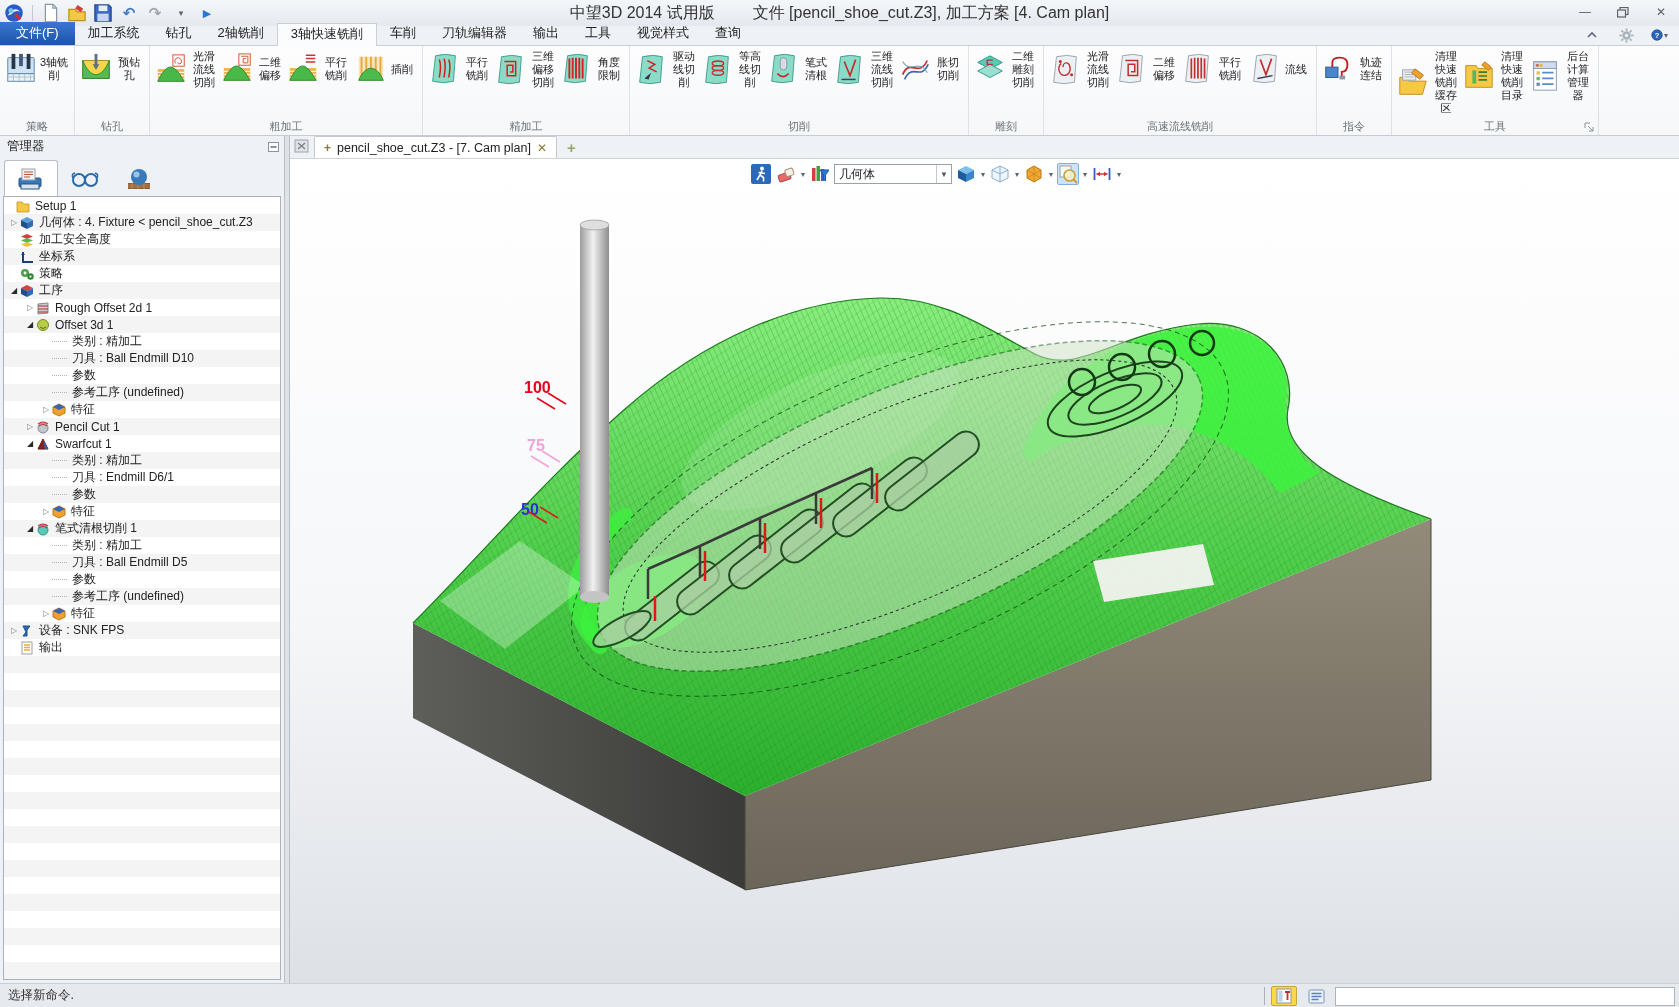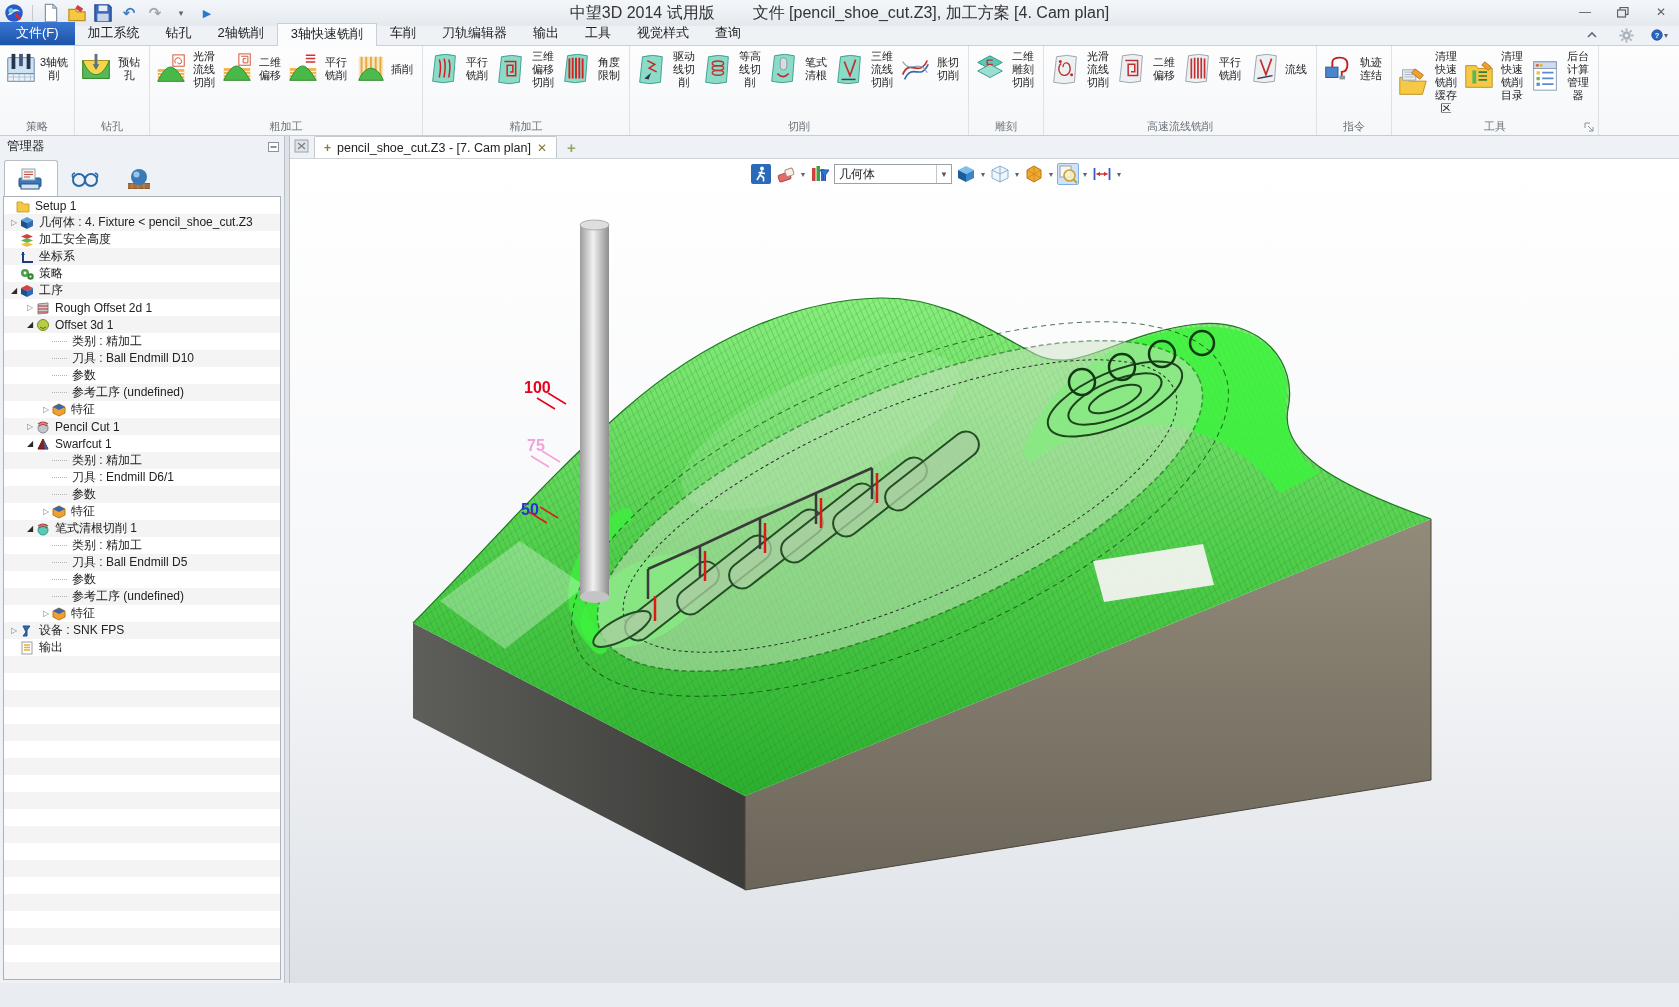--- a/index.html
+++ b/index.html
@@ -960,13 +960,33 @@
             <g>
               <text x="521" y="514" fill="#2a32d2">50</text>
               <path d="M540,506 L558,517 M529,511 L547,522" stroke="#e01818" stroke-width="1.5"></path>
             </g>
           </g>
         </svg>
       </div>
     </div>
   </div>
 
+  <div class="statusbar">
+    <span class="status-msg">选择新命令.</span>
+    <div class="sb-right">
+      <div class="sb-sep"></div>
+      <div class="sb-btn active">
+        <svg width="16" height="16" viewBox="0 0 16 16">
+            <rect x="1" y="1" width="14" height="14" fill="#fff" stroke="#8a94a0"></rect>
+            <rect x="2.5" y="2.5" width="4" height="11" fill="#bcd2ec"></rect>
+            <path d="M9,4 h5 M11.5,4 v8" stroke="#c03030" stroke-width="1.8"></path>
+          </svg>
+      </div>
+      <div class="sb-btn">
+        <svg width="17" height="15" viewBox="0 0 17 15">
+            <rect x="1" y="1" width="15" height="13" rx="1.5" fill="#eaf1fa" stroke="#7a94b8"></rect>
+            <path d="M3.5,4.5 h10 M3.5,7.5 h10 M3.5,10.5 h7" stroke="#5a82c0" stroke-width="1.6"></path>
+          </svg>
+      </div>
+      <input class="sb-input" type="text" value="" style="">
+    </div>
+  </div>
 </div>
 
 </body></html>

